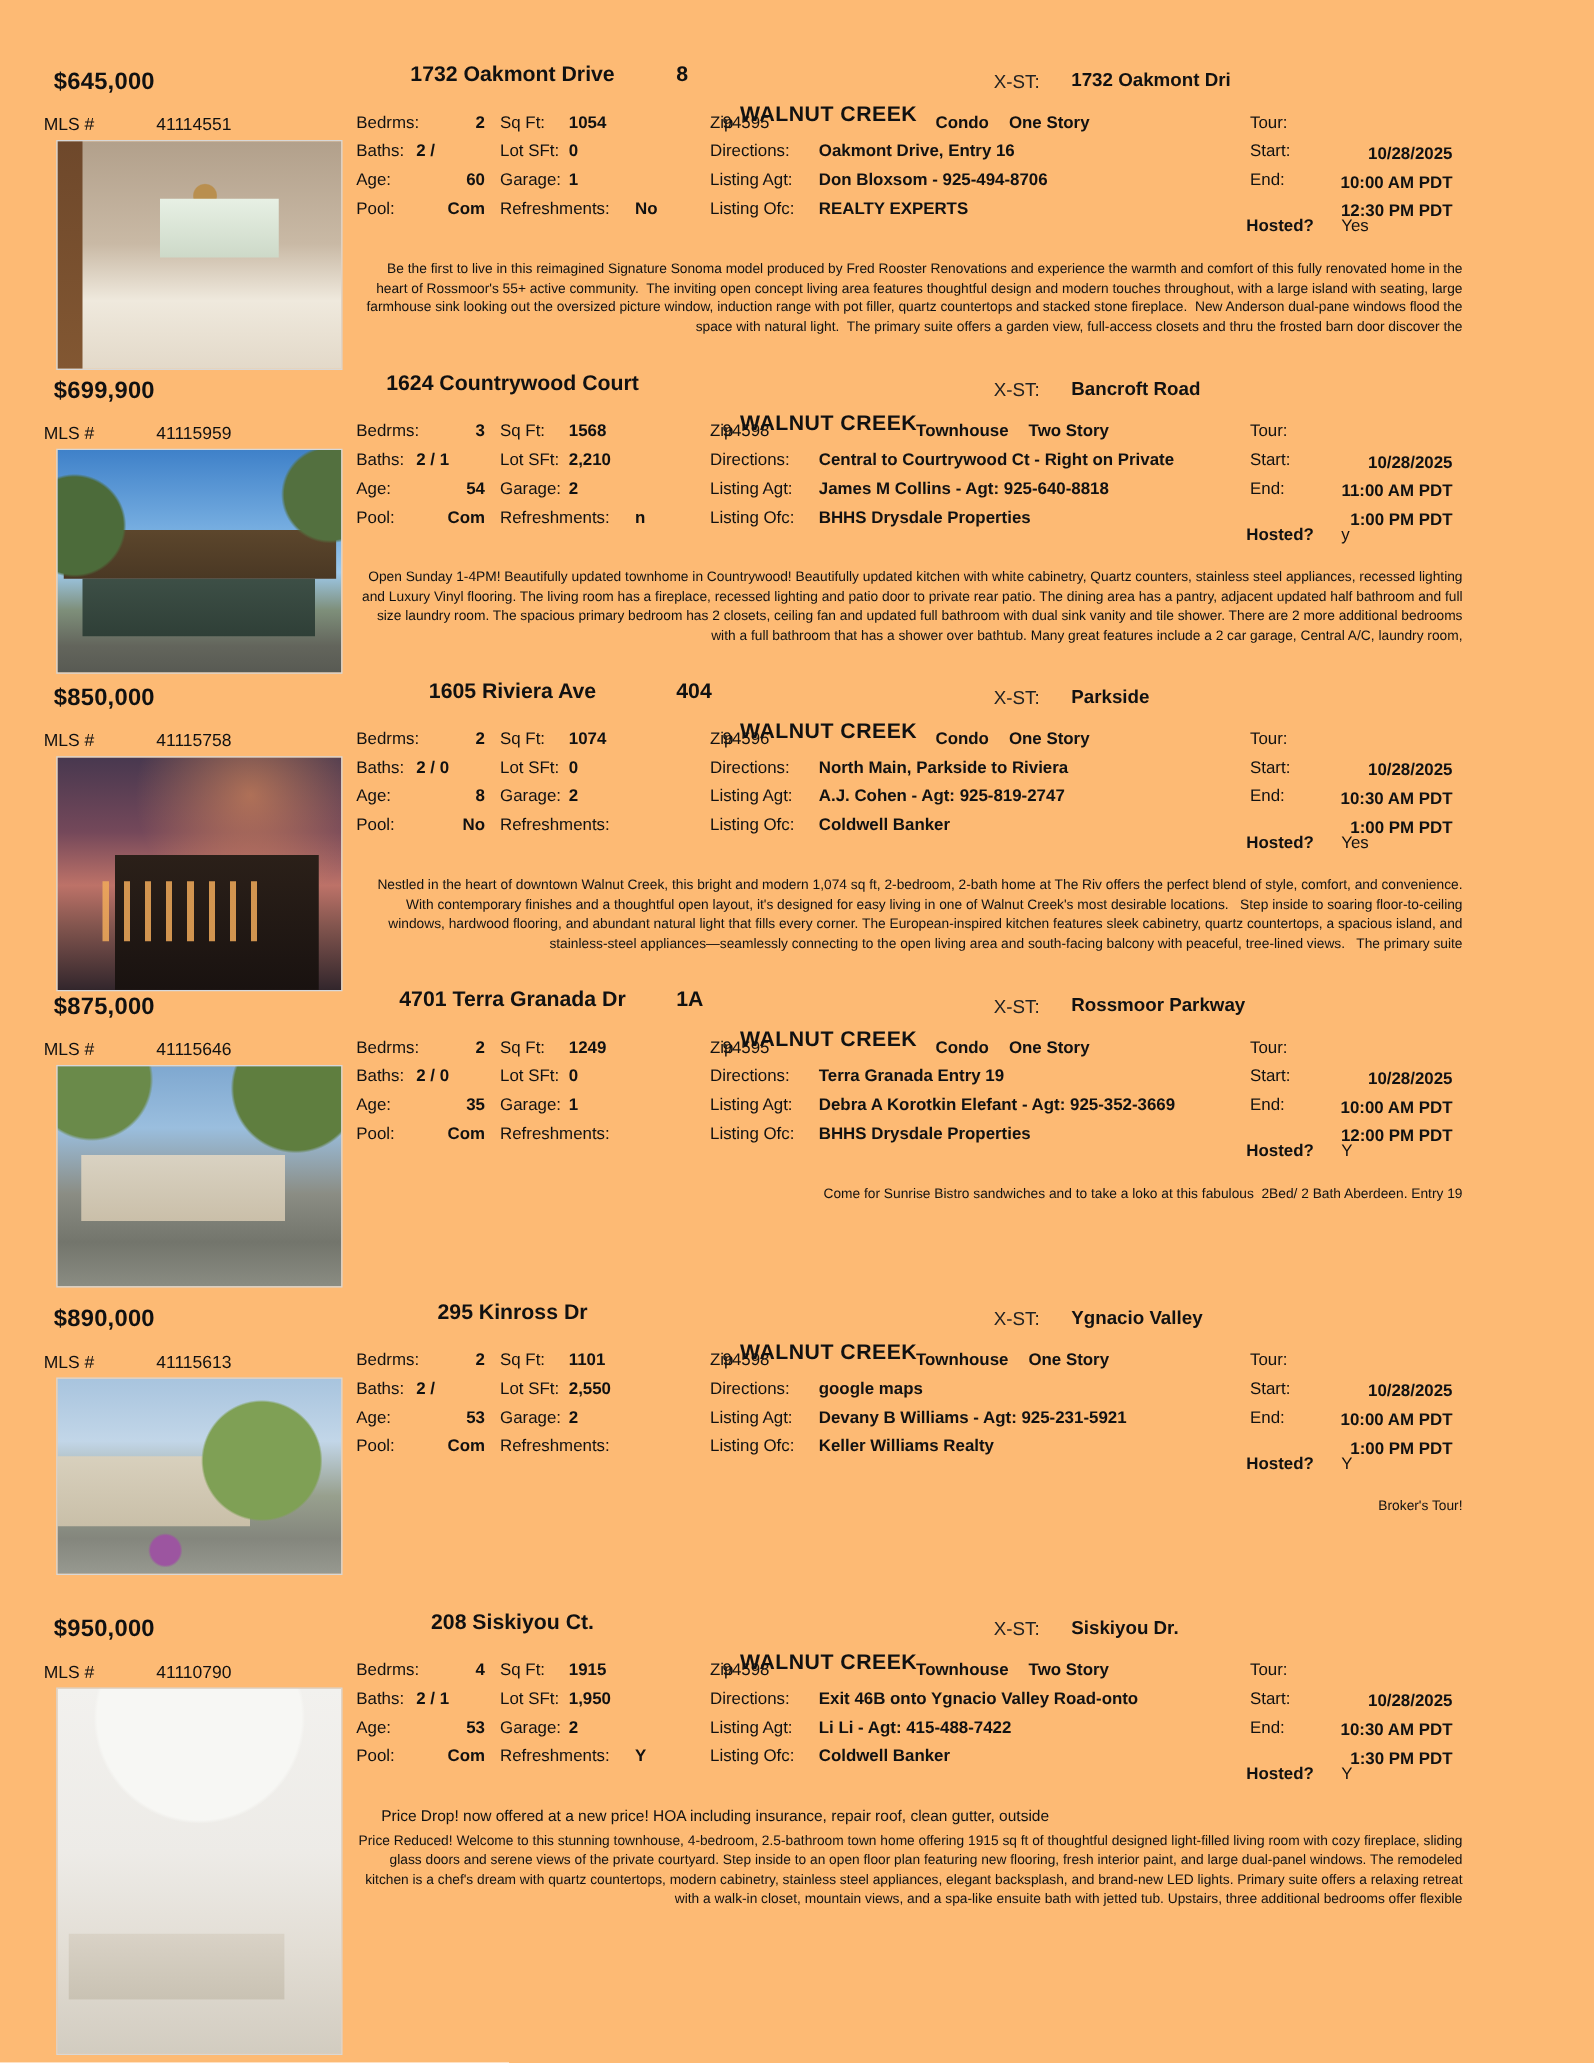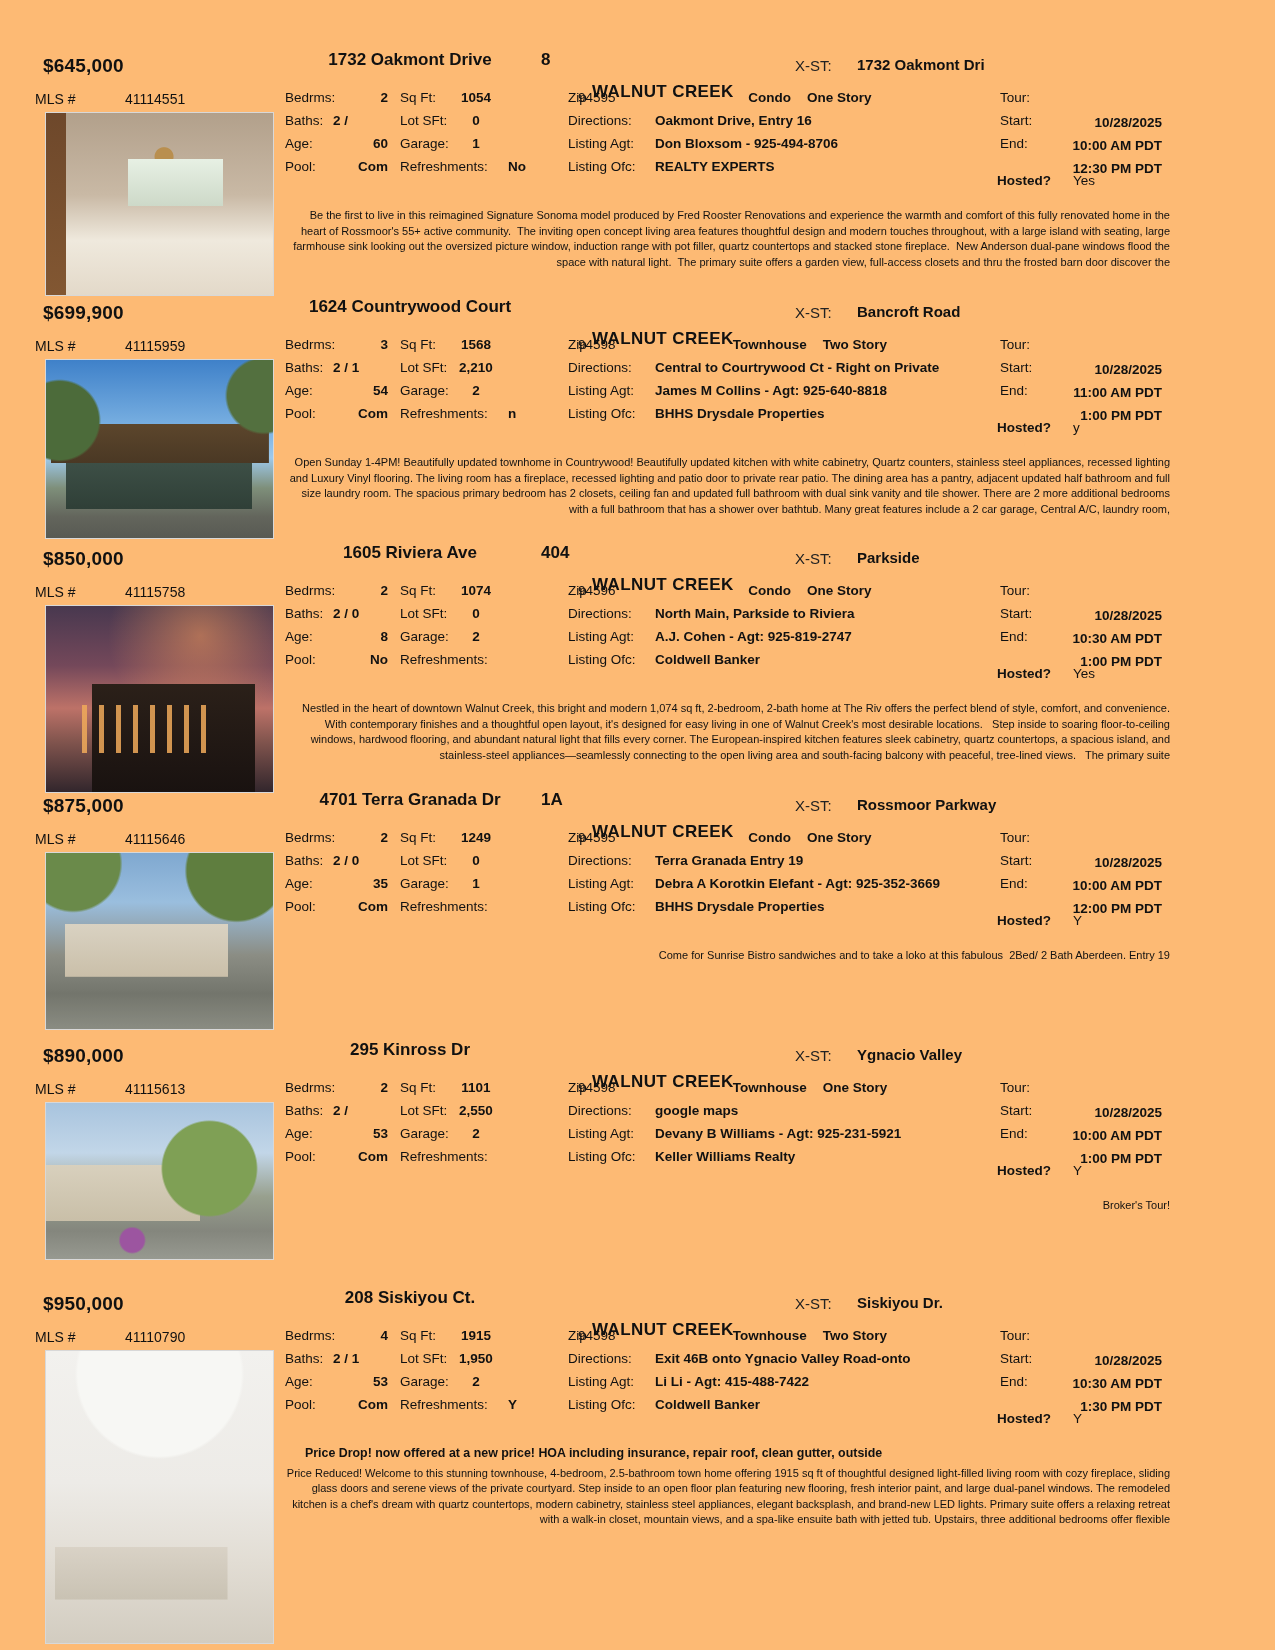--- a/index.html
+++ b/index.html
@@ -45,33 +45,33 @@
   .unit{position:absolute;left:541px;top:0;font-size:17px;font-weight:bold;}
   .city{position:absolute;left:592px;top:0;font-size:17px;font-weight:bold;letter-spacing:.4px;margin-top:32px;}
   .xst-label{position:absolute;left:795px;top:7px;font-size:15px;color:#222;}
   .xst-value{position:absolute;left:857px;top:6px;font-size:15px;font-weight:bold;}
   .g{position:absolute;font-size:13.5px;white-space:nowrap;}
   .r1{top:40px}.r2{top:63px}.r3{top:86px}.r4{top:109px}
   .la{left:285px}
   .va{left:325px;width:63px;text-align:right;font-weight:bold;}
   .va-left{left:333px;font-weight:bold;}
   .lb{left:400px}
-  .vb{left:435px;width:82px;text-align:center;font-weight:bold;}
+  .vb{left:455px;width:82px;text-align:left;font-weight:bold;}
   .vb-left{left:508px;font-weight:bold;}
   .lc{left:568px}
   .zipv{left:578px}
   .types{left:620px;width:380px;text-align:center;font-weight:bold;}
   .types .story{margin-left:16px;}
   .vc{left:655px;font-weight:bold;}
   .ld{left:1000px}
   .vd{left:1040px;width:122px;text-align:right;font-weight:bold;margin-top:25px;}
   .hosted-l{position:absolute;left:997px;top:123px;font-size:13.5px;font-weight:bold;}
   .hosted-v{position:absolute;left:1073px;top:123px;font-size:13.5px;}
   .desc-block{position:absolute;left:285px;top:158px;width:885px;}
-  .note{font-size:12.4px;font-weight:bold;line-height:15.5px;margin-bottom:4px;white-space:pre-wrap;padding-left:20px;}
+  .note{font-size:12.4px;font-weight:normal;line-height:15.5px;margin-bottom:4px;white-space:pre-wrap;padding-left:20px;}
   .note:empty{display:none;margin:0;}
   .description{font-size:11px;font-weight:normal;line-height:15.6px;white-space:pre-wrap;text-align:right;}
 </style>
 </head>
 <body>
 
 <div class="page">
   <div id="listings">
   <section class="listing l0">
     <div class="price">$645,000</div>

